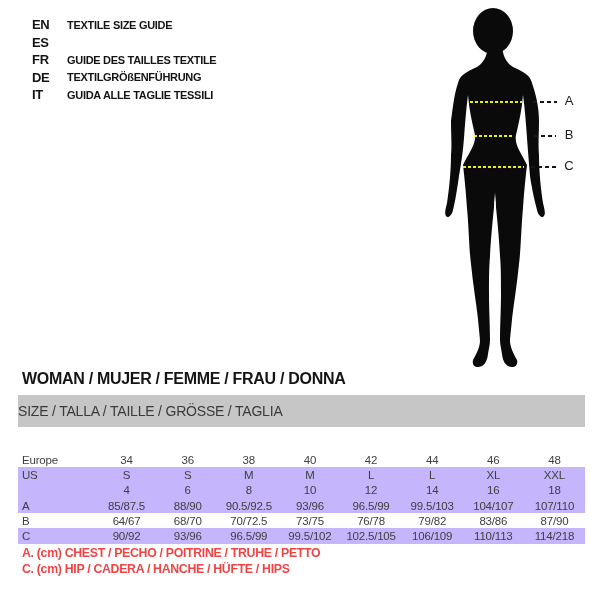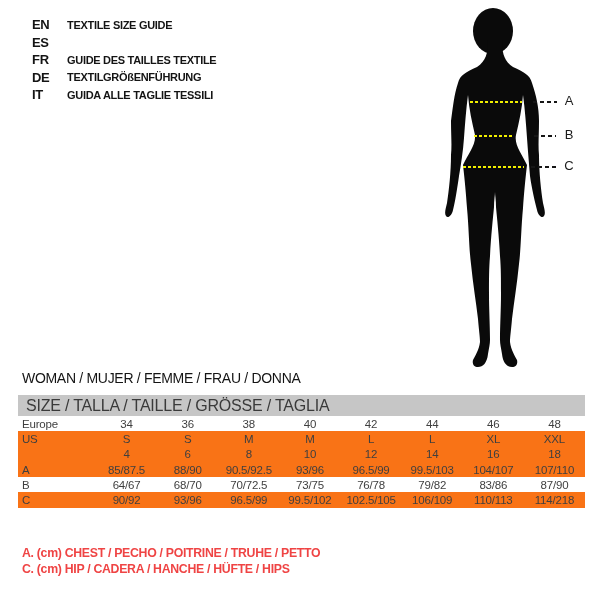--- a/index.html
+++ b/index.html
@@ -12,30 +12,30 @@
   .lang-row{display:flex;height:17.5px;align-items:center;}
   .lang-code{width:35px;font-size:13px;font-weight:bold;letter-spacing:-0.3px;}
   .lang-label{font-size:11px;font-weight:bold;letter-spacing:-0.3px;white-space:nowrap;}
   
   #figure-svg{position:absolute;left:430px;top:4px;}
   
   .yline{position:absolute;height:2px;background:repeating-linear-gradient(90deg,#f0ee00 0 3px,transparent 3px 5px);}
   .bline{position:absolute;height:2px;background:repeating-linear-gradient(90deg,#161616 0 4px,transparent 4px 7px);}
   .mlabel{position:absolute;width:16px;text-align:center;font-size:13px;color:#1c1c1c;line-height:14px;}
   
-  .section-title{position:absolute;left:22px;top:370px;font-size:14px;font-weight:normal;letter-spacing:-0.3px;white-space:nowrap;}
+  .section-title{position:absolute;left:22px;top:370px;font-size:16px;font-weight:bold;letter-spacing:-0.3px;white-space:nowrap;}
   
   .size-table-wrap{position:absolute;left:18px;top:395px;width:567px;}
-  .size-table-header{height:21px;background:#c6c6c6;color:#3a3a3a;font-size:16px;
-    display:flex;align-items:center;padding-left:8px;box-sizing:border-box;letter-spacing:-0.2px;}
-  table.size-table{border-collapse:collapse;table-layout:fixed;width:567px;}
+  .size-table-header{height:32px;background:#c6c6c6;color:#3a3a3a;font-size:14px;
+    display:flex;align-items:center;padding-left:0;box-sizing:border-box;letter-spacing:-0.2px;}
+  table.size-table{border-collapse:collapse;table-layout:fixed;width:567px;margin-top:25px;}
   table.size-table td{height:15.3px;font-size:11.5px;color:#3f3f3f;text-align:center;padding:0;
     white-space:nowrap;letter-spacing:-0.2px;vertical-align:middle;}
   table.size-table td.rowlabel{text-align:left;padding-left:4px;}
-  table.size-table tr.shaded{background:#f97316;}
+  table.size-table tr.shaded{background:#c4b5fd;}
   
   .legend-block{position:absolute;left:22px;top:545px;}
   .legend-line{font-size:12.3px;font-weight:bold;letter-spacing:-0.3px;line-height:16.4px;white-space:nowrap;color:#ef4444;}
 </style>
 </head>
 <body>
 
 <div id="canvas">
 
   <div class="lang-block">

